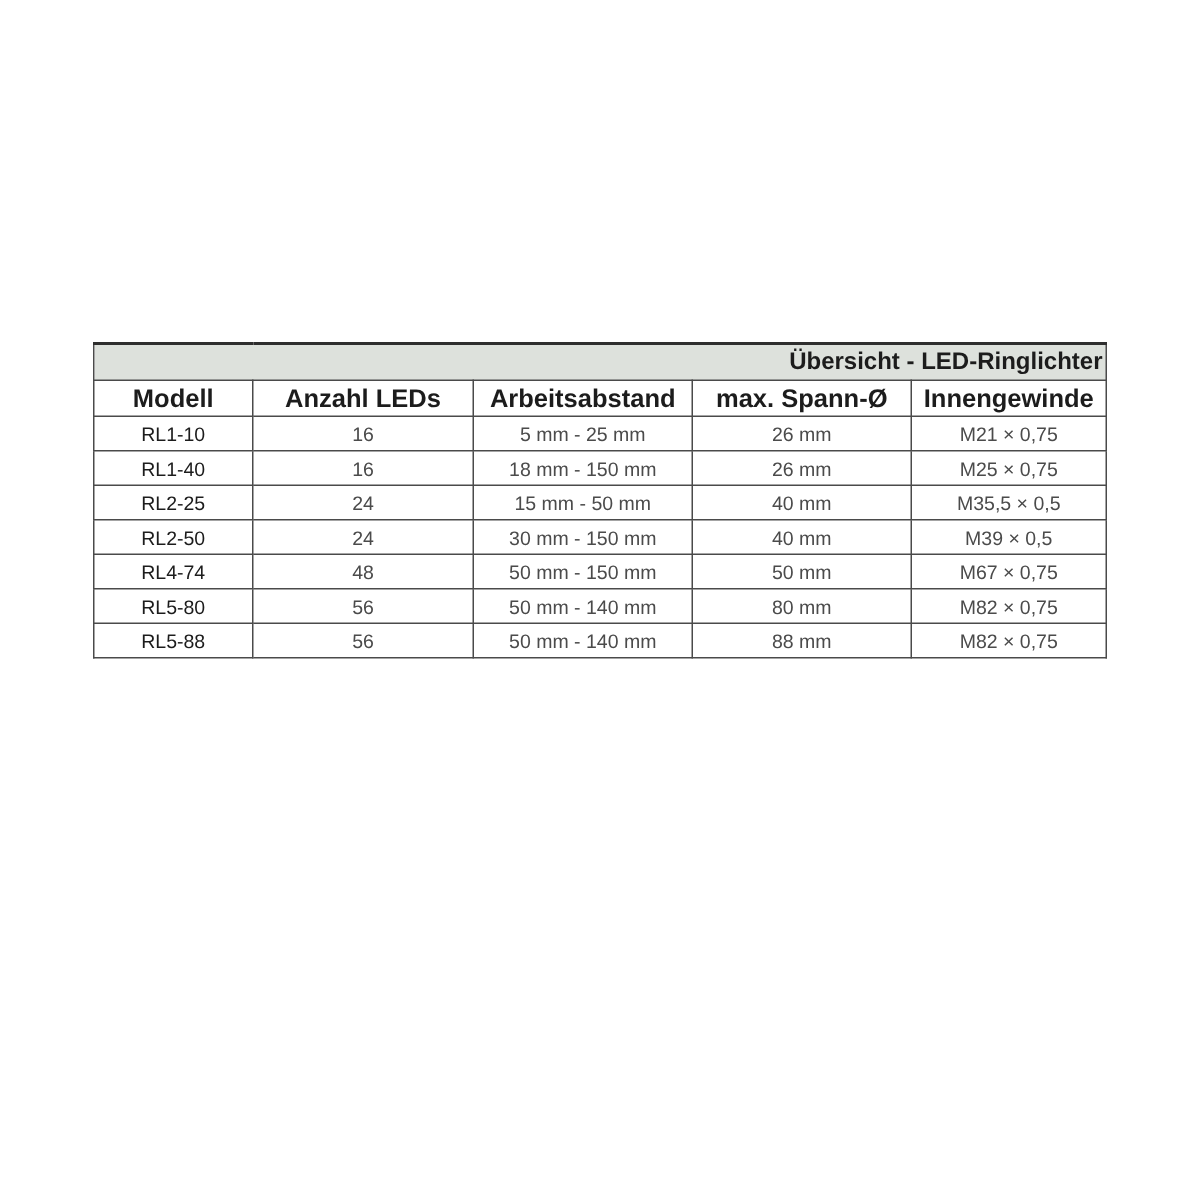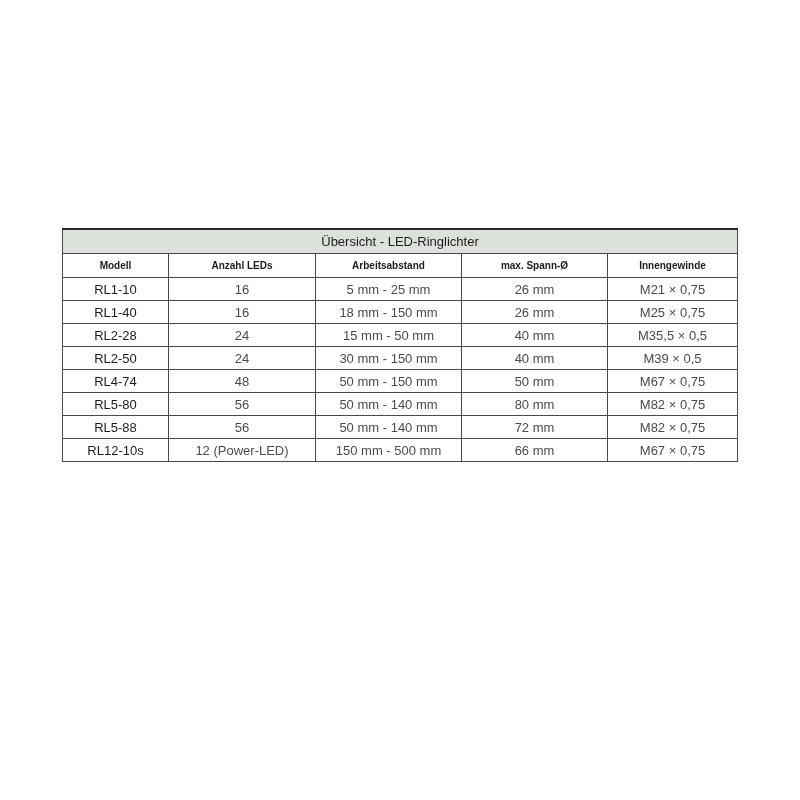--- a/index.html
+++ b/index.html
@@ -28,28 +28,29 @@
     border: 1px solid var(--border, #4a4a4a);
     text-align: center;
     vertical-align: middle;
     padding: 0 2px;
     white-space: nowrap;
     overflow: hidden;
   }
   tr.title-row th {
     background: var(--title-bg, #dde1dc);
     color: var(--header-text, #1c1c1c);
-    font-size: 13px;
-    font-weight: normal;
+    font-size: 16px;
+    font-weight: bold;
     height: 23px;
+    text-align: right;
   }
   tr.header-row th {
     background: #ffffff;
     color: var(--header-text, #1c1c1c);
-    font-size: 10px;
+    font-size: 17px;
     font-weight: bold;
     height: 23px;
   }
   tr.data-row td {
     background: #ffffff;
     color: var(--cell-text, #4b4b4b);
     font-size: 13px;
     font-weight: normal;
     height: 22px;
   }
@@ -96,21 +97,21 @@
           <td>M21 × 0,75</td>
         </tr>
         <tr class="data-row">
           <td>RL1-40</td>
           <td>16</td>
           <td>18 mm - 150 mm</td>
           <td>26 mm</td>
           <td>M25 × 0,75</td>
         </tr>
         <tr class="data-row">
-          <td>RL2-28</td>
+          <td>RL2-25</td>
           <td>24</td>
           <td>15 mm - 50 mm</td>
           <td>40 mm</td>
           <td>M35,5 × 0,5</td>
         </tr>
         <tr class="data-row">
           <td>RL2-50</td>
           <td>24</td>
           <td>30 mm - 150 mm</td>
           <td>40 mm</td>
@@ -127,25 +128,18 @@
           <td>RL5-80</td>
           <td>56</td>
           <td>50 mm - 140 mm</td>
           <td>80 mm</td>
           <td>M82 × 0,75</td>
         </tr>
         <tr class="data-row">
           <td>RL5-88</td>
           <td>56</td>
           <td>50 mm - 140 mm</td>
-          <td>72 mm</td>
+          <td>88 mm</td>
           <td>M82 × 0,75</td>
-        </tr>
-        <tr class="data-row">
-          <td>RL12-10s</td>
-          <td>12 (Power-LED)</td>
-          <td>150 mm - 500 mm</td>
-          <td>66 mm</td>
-          <td>M67 × 0,75</td>
         </tr>
       </tbody>
   </table>
 </div>
 
 </body></html>

